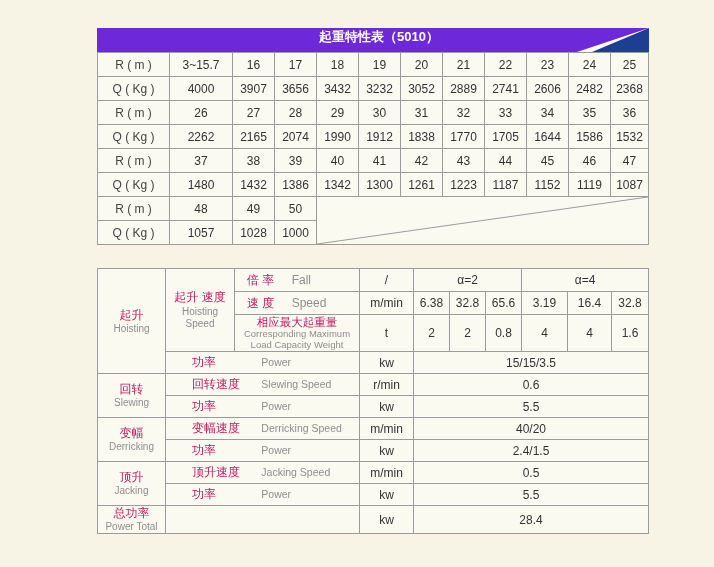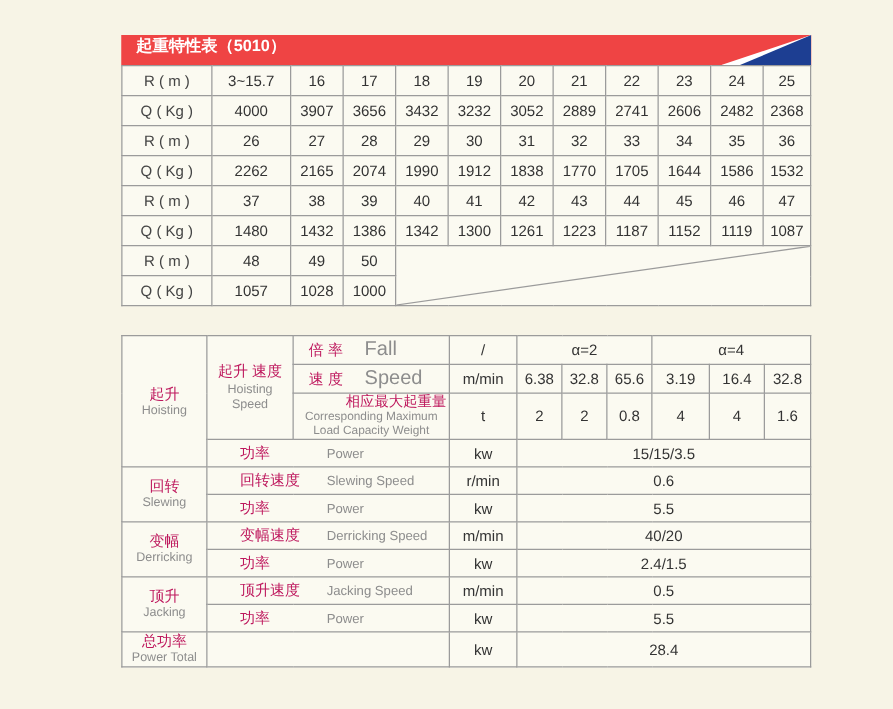--- a/index.html
+++ b/index.html
@@ -1,41 +1,41 @@
 <!DOCTYPE html>
 <html><head>
 <meta charset="utf-8">
 <style>
   html,body{margin:0;padding:0;}
   body{width:714px;height:567px;background:#f7f4e6;font-family:"Liberation Sans","DejaVu Sans",sans-serif;}
   .page{position:relative;width:714px;height:567px;overflow:hidden;}
   .block{position:absolute;left:97px;width:552px;}
   #block1{top:28px;}
   #block2{top:268px;}
-  .bar{position:relative;height:24px;background:#ef4444;display:flex;align-items:flex-start;overflow:hidden;}
+  .bar{position:relative;height:24px;background:#6d28d9;display:flex;align-items:center;overflow:hidden;flex-direction:column;}
   .bar-cn{color:#ffffff;font-weight:bold;font-size:13px;margin-left:12px;white-space:nowrap;position:relative;z-index:3;}
   .bar-en{color:#ffffff;font-size:11px;margin-left:9px;white-space:nowrap;position:relative;z-index:3;margin-top:24px;}
   .bar-stripe{position:absolute;right:0;top:0;width:72px;height:24px;background:#ffffff;clip-path:polygon(100% 0,100% 100%,0 100%);z-index:1;}
   .bar-tri{position:absolute;right:0;top:0;width:57px;height:24px;background:#1d3e92;clip-path:polygon(100% 0,100% 100%,0 100%);z-index:2;}
   table{border-collapse:collapse;table-layout:fixed;width:552px;background:#fbfaf1;}
   td{border:1px solid #9b9b9b;text-align:center;font-size:12px;color:#333333;padding:0;vertical-align:middle;}
   .t1 td{height:23px;}
   .t1 .lab{color:#444444;}
   td.diag{position:relative;padding:0;}
   td.diag svg{position:absolute;left:0;top:0;width:100%;height:100%;display:block;}
   .cn{color:#be185d;font-size:12px;}
-  .en{color:#8d8d8d;font-size:16px;}
+  .en{color:#8d8d8d;font-size:12px;}
   .grp .cn{display:block;line-height:1.25;}
   .grp .en{display:block;font-size:10px;line-height:1.2;}
   .sub .cn{display:block;line-height:1.3;}
   .sub .en{display:block;font-size:10px;line-height:1.2;}
   td.item{text-align:left;padding-left:12px;}
   td.item .cn{margin-right:14px;}
   td.item.c3{text-align:center;padding-left:2px;padding-right:2px;}
-  td.item.c3 .cn{display:block;font-size:11.5px;line-height:1.25;margin-right:0;text-align:right;}
+  td.item.c3 .cn{display:block;font-size:11.5px;line-height:1.25;margin-right:0;}
   td.item.c3 .en{display:block;font-size:9.5px;line-height:1.15;}
   td.bc{text-align:left;}
   td.bc .cn{display:inline-block;width:66px;margin-left:26px;}
   td.bc .en{font-size:10.5px;}
   .t2 tr.h23 td{height:22px;}
   .t2 tr.h36 td{height:35px;}
   .t2 tr.h22 td{height:21px;}
   .t2 tr.h28 td{height:27px;margin-top:28px;}
 </style>
 </head>

